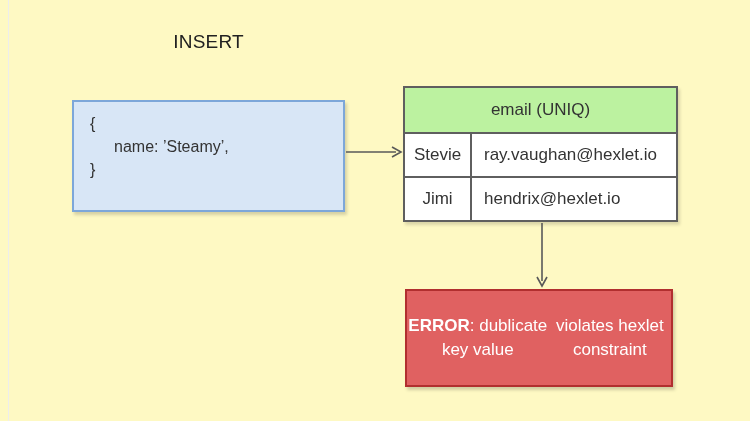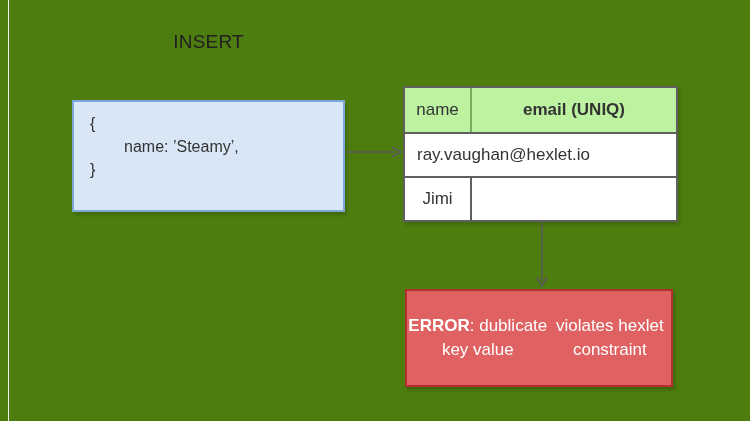--- a/index.html
+++ b/index.html
@@ -1,53 +1,53 @@
 <!DOCTYPE html>
 <html><head>
 <meta charset="utf-8">
 <style>
   * { margin: 0; padding: 0; box-sizing: border-box; }
   html, body { width: 750px; height: 421px; background: #ffffff; overflow: hidden; }
   body { font-family: "Liberation Sans", sans-serif; position: relative; }
 
-  .stage { position: absolute; left: 0; top: 0; width: 750px; height: 421px; background: #4d7c0f; }
+  .stage { position: absolute; left: 0; top: 0; width: 750px; height: 421px; background: #fef9c3; }
 
   .edge-line { position: absolute; left: 8px; top: 0; width: 1px; height: 421px; background: #ededed; }
 
   .diagram-title { position: absolute; font-size: 19px; color: #212121; text-align: center; letter-spacing: 0.2px; }
   .title-insert { left: 72px; top: 31px; width: 273px; }
   .title-table { left: 403px; top: 31px; width: 275px; }
 
   .insert-box {
     position: absolute; left: 72px; top: 100px; width: 273px; height: 112px;
     background: #d8e6f6; border: 2px solid #7da7d9;
     box-shadow: 2px 3px 3px rgba(0,0,0,0.16);
     padding: 10px 0 0 16px;
     font-size: 16px; color: #333333; line-height: 23px;
   }
-  .insert-box .indent { margin-left: 34px; white-space: nowrap; }
+  .insert-box .indent { margin-left: 24px; white-space: nowrap; }
 
   .arrow-svg { position: absolute; }
   .arrow-right { left: 345px; top: 144px; }
   .arrow-down { left: 534px; top: 222px; }
   .arrow-svg line, .arrow-svg path { stroke: #595959; stroke-width: 1.6; fill: none; }
 
   .users-table {
     position: absolute; left: 403px; top: 86px; width: 275px;
     border: 2px solid #5f5f5f; background: #ffffff;
     box-shadow: 2px 3px 3px rgba(0,0,0,0.14);
   }
   .t-row { display: flex; height: 44px; }
   .t-row + .t-row { border-top: 2px solid #5f5f5f; }
   .t-cell { display: flex; align-items: center; font-size: 17px; color: #333333; }
   .t-cell.c-name { width: 67px; justify-content: center; border-right: 2px solid #5f5f5f; }
   .t-cell.c-email { flex: 1; padding-left: 12px; }
   .t-row.header .t-cell { background: #bcf2a0; }
   .t-row.header .c-name { border-right-color: #7aab60; }
-  .t-row.header .c-email { justify-content: center; padding-left: 0; font-weight: bold; }
+  .t-row.header .c-email { justify-content: center; padding-left: 0; }
 
   .error-box {
     position: absolute; left: 405px; top: 289px; width: 268px; height: 98px;
     background: #e06161; border: 2px solid #b12f2f;
     box-shadow: 2px 3px 3px rgba(0,0,0,0.18);
     display: flex; flex-direction: row; align-items: center; justify-content: center;
     color: #ffffff; font-size: 17px; line-height: 24px; text-align: center;
   }
   .error-box b { font-weight: bold; }
 </style>
@@ -66,28 +66,29 @@
     <div>}</div>
   </div>
 
   <svg class="arrow-svg arrow-right" width="59" height="16" viewBox="0 0 59 16">
     <line x1="1" y1="8" x2="51" y2="8"></line>
     <path d="M47,3 L56,8 L47,13"></path>
   </svg>
 
   <div class="users-table">
     <div class="t-row header">
-      <div class="t-cell c-name">name</div>
       <div class="t-cell c-email">email (UNIQ)</div>
     </div>
     <div class="t-row">
+      <div class="t-cell c-name">Stevie</div>
       <div class="t-cell c-email">ray.vaughan@hexlet.io</div>
     </div>
     <div class="t-row">
       <div class="t-cell c-name">Jimi</div>
+      <div class="t-cell c-email">hendrix@hexlet.io</div>
     </div>
   </div>
 
   <svg class="arrow-svg arrow-down" width="16" height="67" viewBox="0 0 16 67">
     <line x1="8" y1="1" x2="8" y2="59"></line>
     <path d="M3,55 L8,64 L13,55"></path>
   </svg>
 
   <div class="error-box">
     <div>

